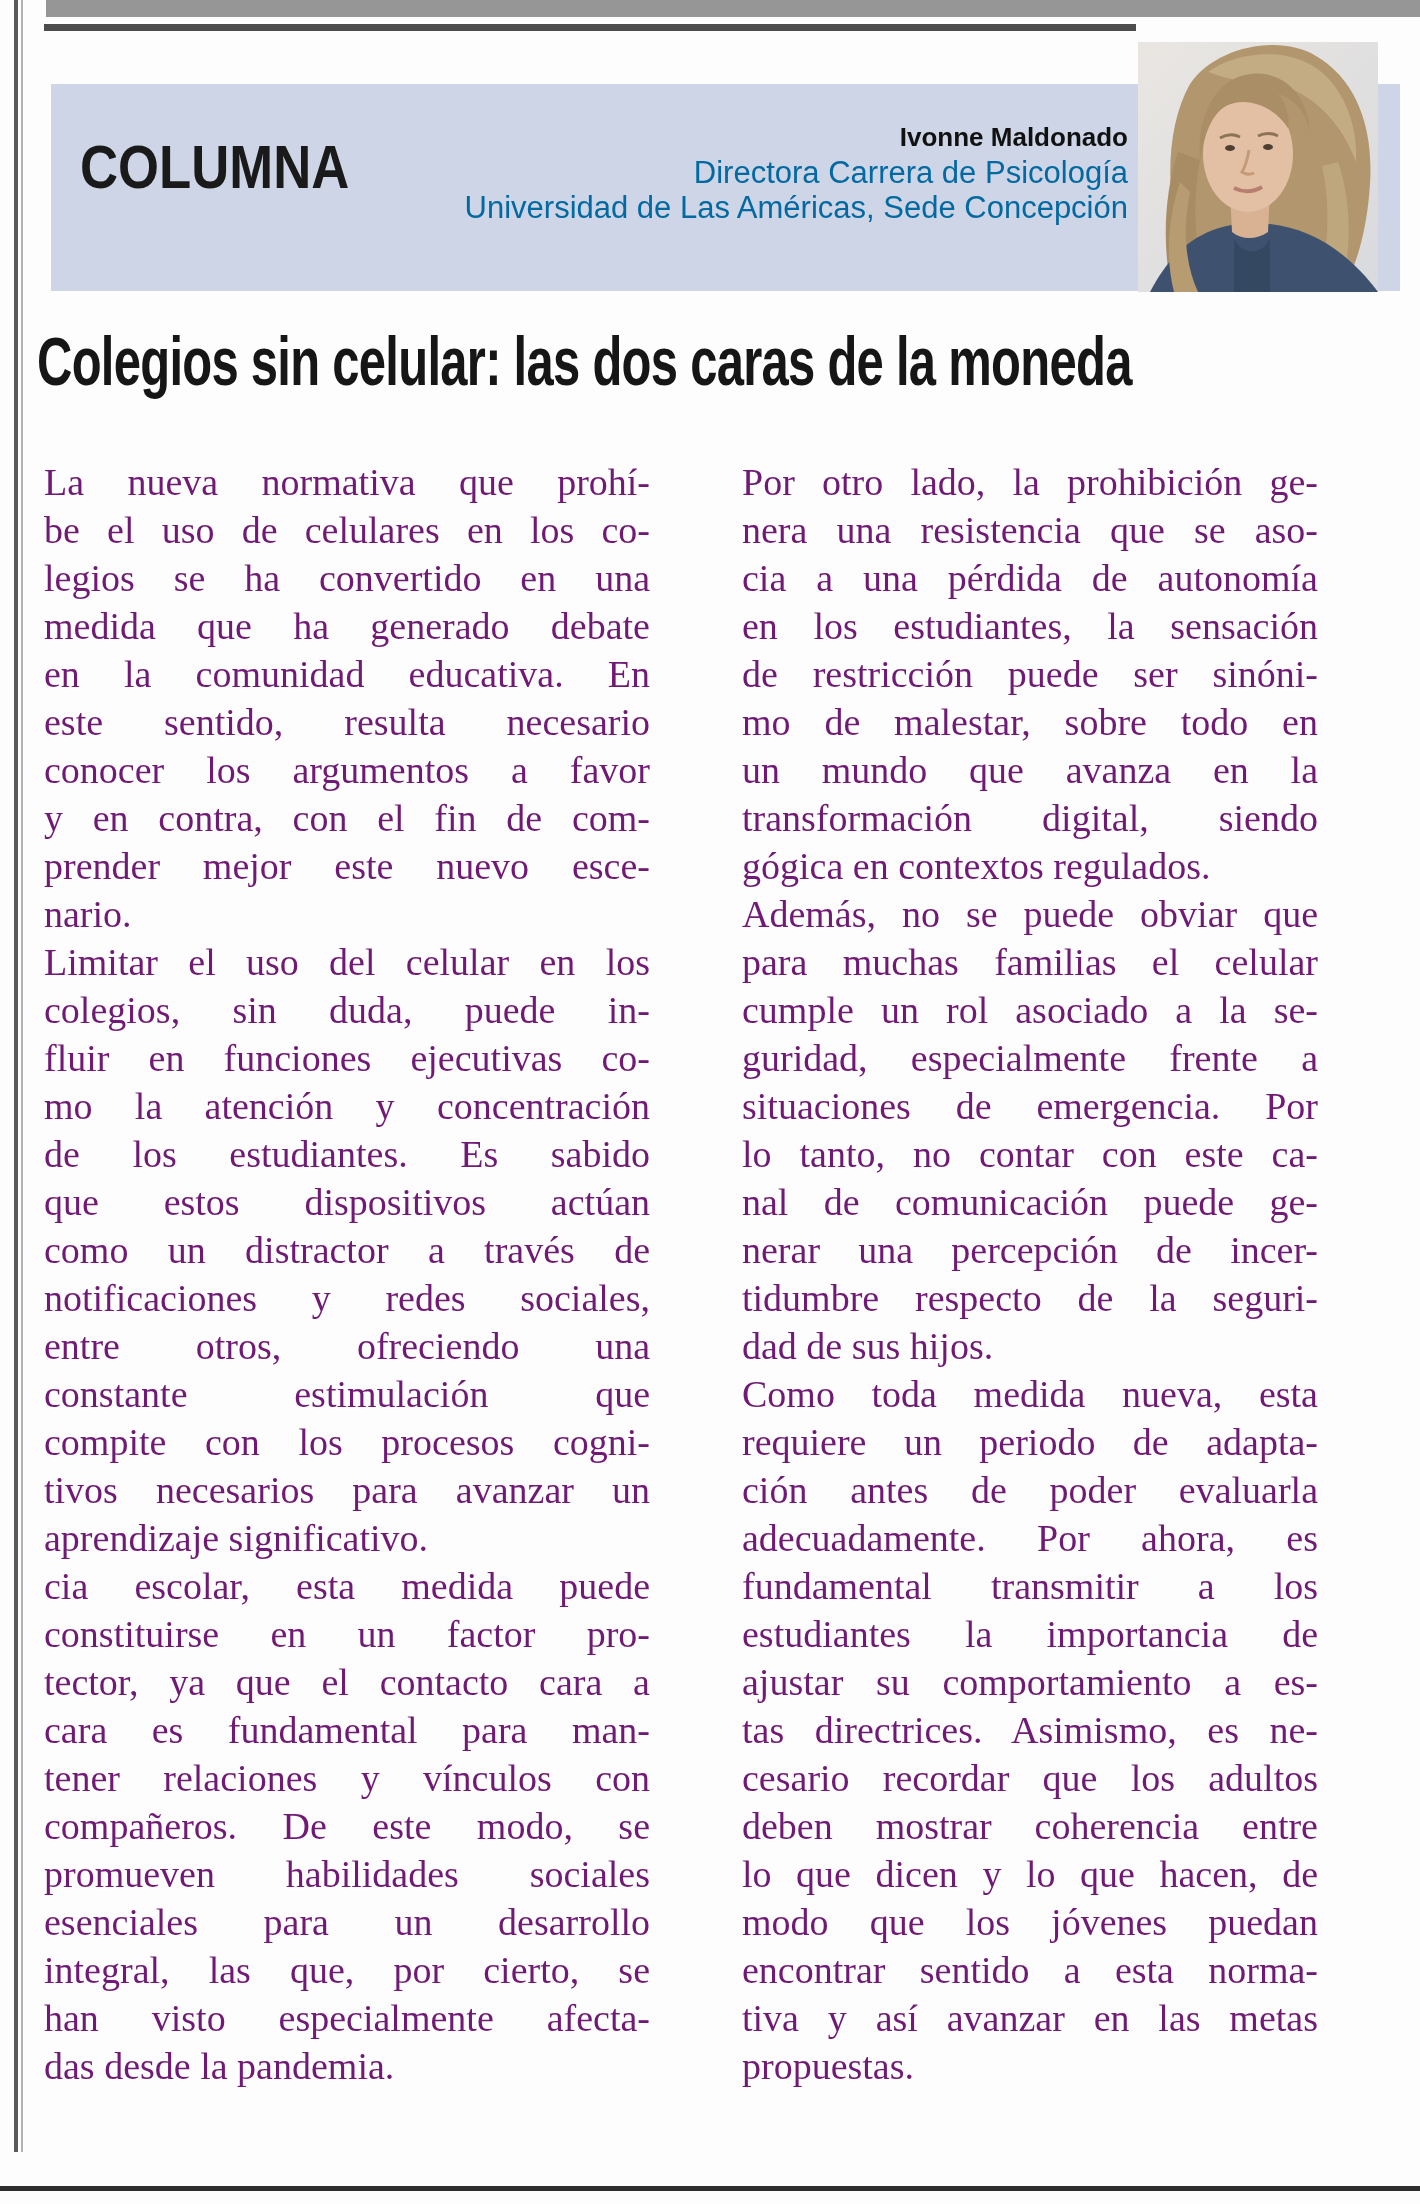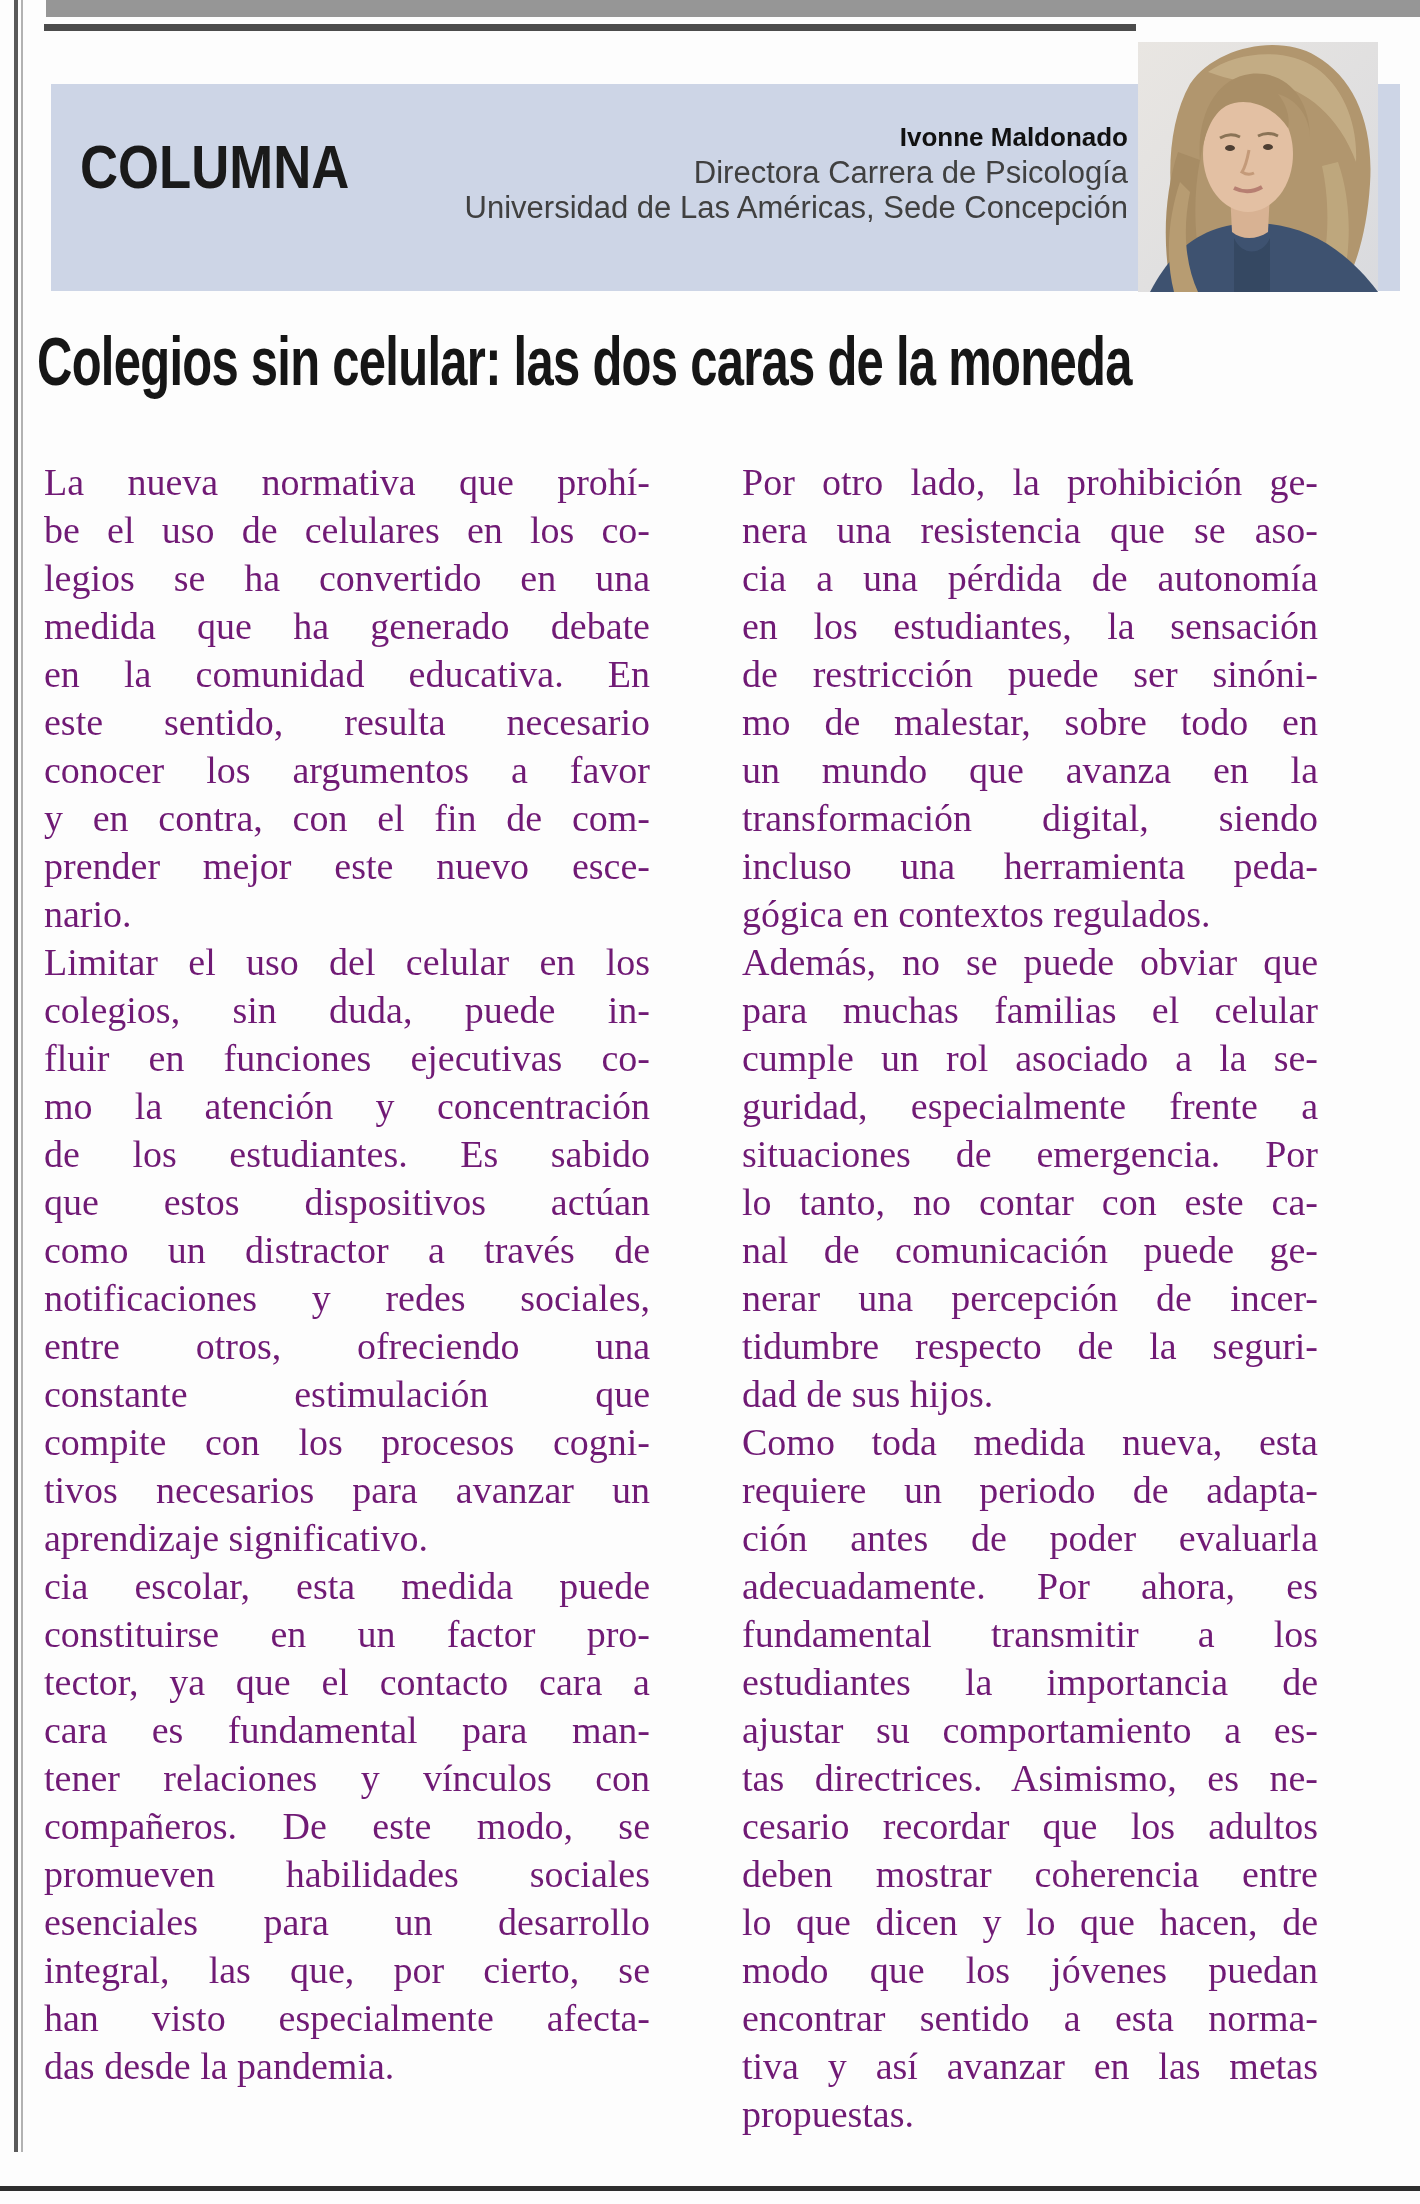--- a/index.html
+++ b/index.html
@@ -19,21 +19,21 @@
     position:absolute; left:80px; top:136px;
     font-family:"Liberation Sans", sans-serif; font-weight:bold;
     font-size:62px; line-height:62px; color:#1a1a1a;
     transform:scaleX(.85); transform-origin:left top; white-space:nowrap;
   }
   .author {
     position:absolute; right:292px; top:120px; text-align:right;
     font-family:"Liberation Sans", sans-serif; color:#1f1f1f; line-height:35px;
   }
   .author-name { font-weight:bold; font-size:26px; color:#111; }
-  .author-role, .author-org { font-size:31px; color:#404040; }
+  .author-role, .author-org { font-size:31px; color:#0369a1; }
 
   .photo { position:absolute; left:1138px; top:42px; width:240px; height:250px; overflow:hidden; }
 
   .headline {
     position:absolute; left:37px; top:326px; margin:0;
     font-family:"Liberation Sans", sans-serif; font-weight:bold;
     font-size:68px; line-height:70px; letter-spacing:-1px; color:#161616;
     transform:scaleX(.72); transform-origin:left top; white-space:nowrap;
   }
 
@@ -146,21 +146,20 @@
       </div>
     <div class="col col-right">
         <div class="tline">Por otro lado, la prohibición ge-</div>
         <div class="tline">nera una resistencia que se aso-</div>
         <div class="tline">cia a una pérdida de autonomía</div>
         <div class="tline">en los estudiantes, la sensación</div>
         <div class="tline">de restricción puede ser sinóni-</div>
         <div class="tline">mo de malestar, sobre todo en</div>
         <div class="tline">un mundo que avanza en la</div>
         <div class="tline">transformación digital, siendo</div>
-        <div class="tline">incluso una herramienta peda-</div>
         <div class="tline tline-end">gógica en contextos regulados.</div>
         <div class="tline">Además, no se puede obviar que</div>
         <div class="tline">para muchas familias el celular</div>
         <div class="tline">cumple un rol asociado a la se-</div>
         <div class="tline">guridad, especialmente frente a</div>
         <div class="tline">situaciones de emergencia. Por</div>
         <div class="tline">lo tanto, no contar con este ca-</div>
         <div class="tline">nal de comunicación puede ge-</div>
         <div class="tline">nerar una percepción de incer-</div>
         <div class="tline">tidumbre respecto de la seguri-</div>

